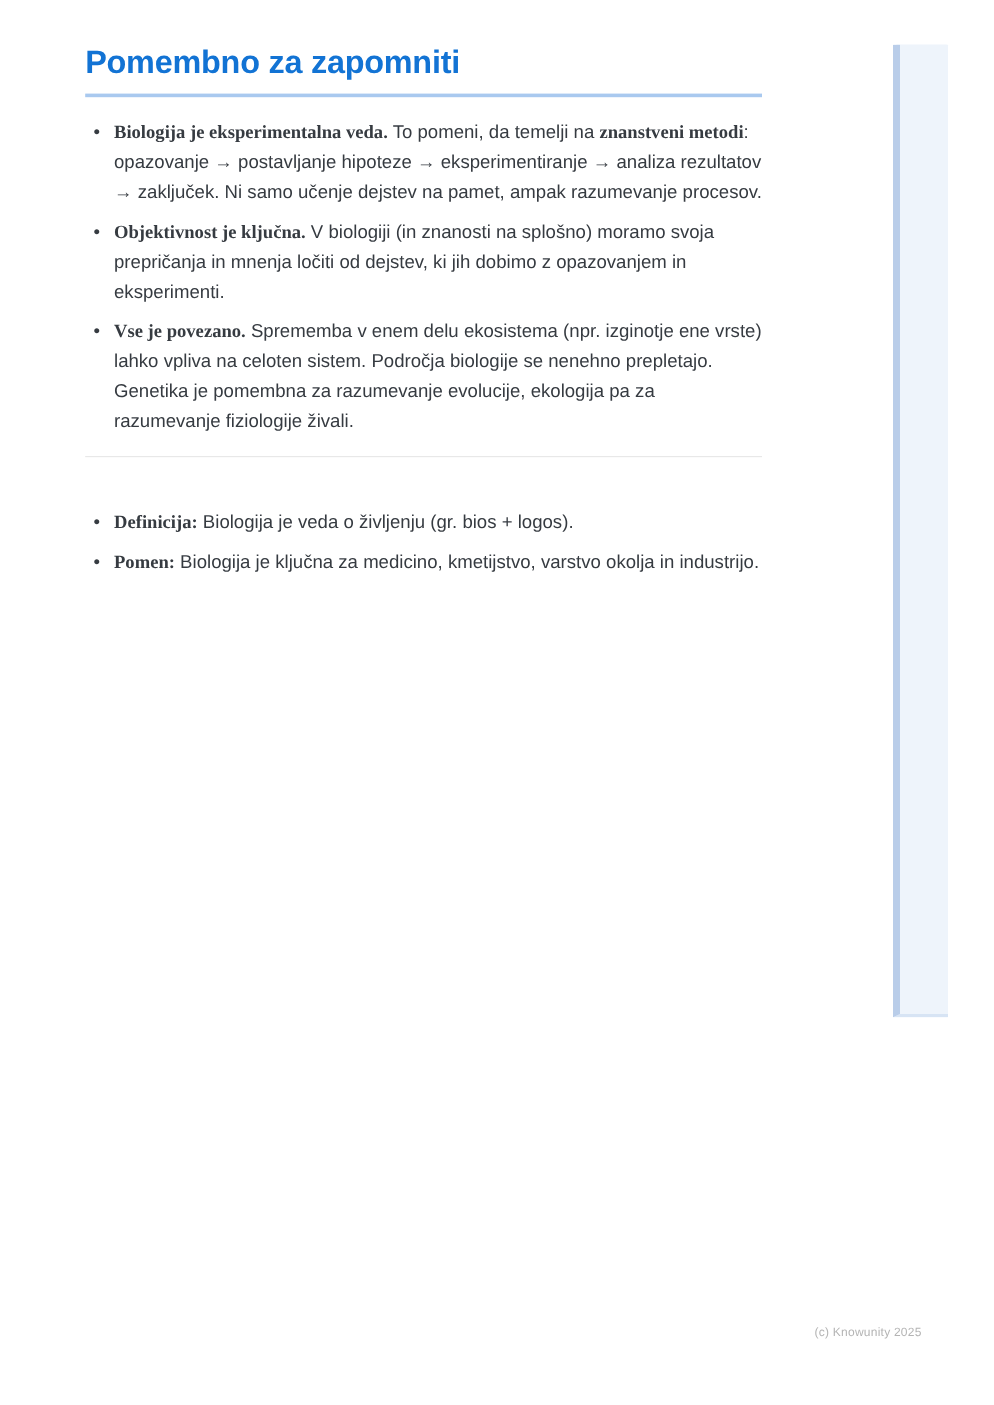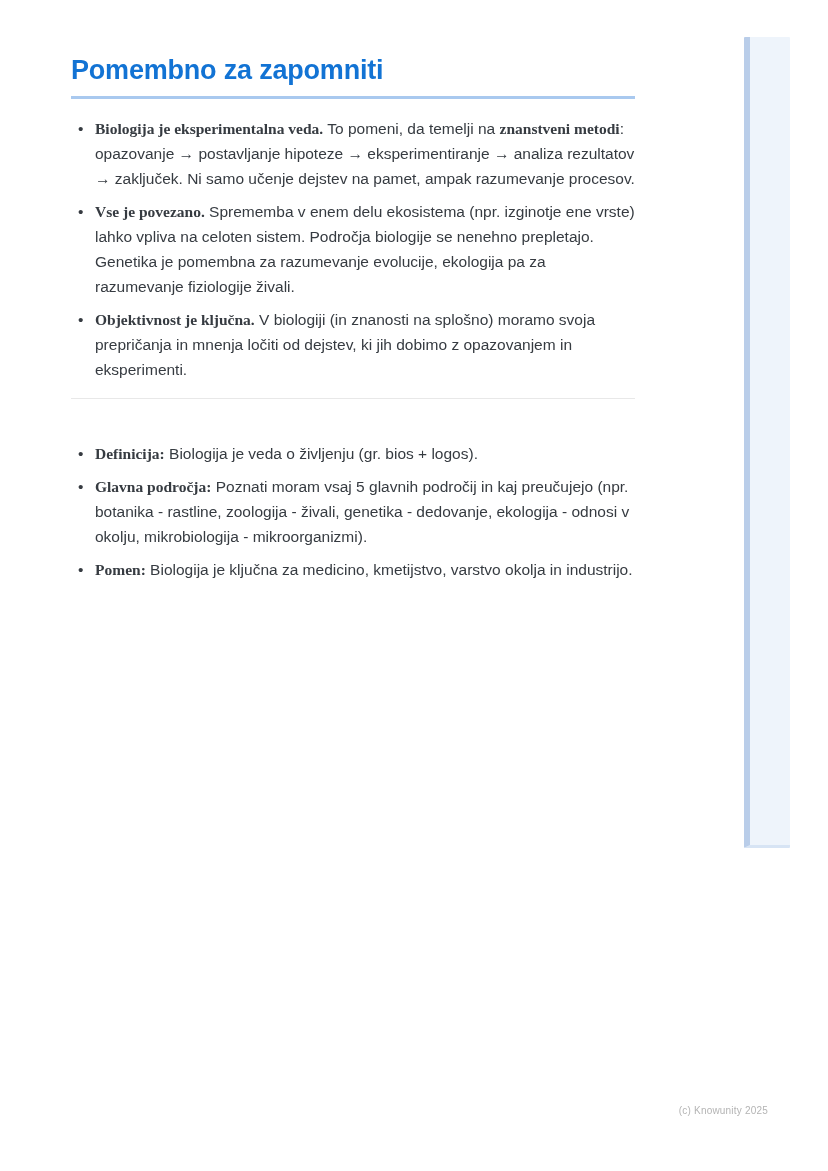--- a/index.html
+++ b/index.html
@@ -13,21 +13,21 @@
     position: relative;
     overflow: hidden;
     font-family: "Liberation Sans", sans-serif;
     -webkit-font-smoothing: antialiased;
   }
   .content {
     position: absolute;
     left: 71px;
     top: 0;
     width: 564px;
-    padding-top: 54px;
+    padding-top: 36px;
   }
   .section-title {
     margin: 0;
     padding: 0 0 10px 0;
     font-size: 27px;
     line-height: 32px;
     font-weight: bold;
     letter-spacing: -0.2px;
     color: var(--heading-text, #1273d4);
     border-bottom: 3px solid var(--heading-underline, #a9c9ef);
@@ -82,29 +82,28 @@
 </style>
 </head>
 <body>
 
 <div class="content">
   <div>
       <section>
         <h1 class="section-title">Pomembno za zapomniti</h1>
         <ul class="bullets">
           <li><span class="b">Biologija je eksperimentalna veda.</span><span> To pomeni, da temelji na </span><span class="b">znanstveni metodi</span><span>: opazovanje → postavljanje hipoteze → eksperimentiranje → analiza rezultatov → zaključek. Ni samo učenje dejstev na pamet, ampak razumevanje procesov.</span></li>
+          <li><span class="b">Objektivnost je ključna.</span><span> V biologiji (in znanosti na splošno) moramo svoja prepričanja in mnenja ločiti od dejstev, ki jih dobimo z opazovanjem in eksperimenti.</span></li>
           <li><span class="b">Vse je povezano.</span><span> Sprememba v enem delu ekosistema (npr. izginotje ene vrste) lahko vpliva na celoten sistem. Področja biologije se nenehno prepletajo. Genetika je pomembna za razumevanje evolucije, ekologija pa za razumevanje fiziologije živali.</span></li>
-          <li><span class="b">Objektivnost je ključna.</span><span> V biologiji (in znanosti na splošno) moramo svoja prepričanja in mnenja ločiti od dejstev, ki jih dobimo z opazovanjem in eksperimenti.</span></li>
         </ul>
       </section>
       <hr class="section-divider">
       <section>
         <ul class="bullets">
           <li><span class="b">Definicija:</span><span> Biologija je veda o življenju (gr. </span><span class="i">bios</span><span> + </span><span class="i">logos</span><span>).</span></li>
-          <li><span class="b">Glavna področja:</span><span> Poznati moram vsaj 5 glavnih področij in kaj preučujejo (npr. botanika - rastline, zoologija - živali, genetika - dedovanje, ekologija - odnosi v okolju, mikrobiologija - mikroorganizmi).</span></li>
           <li><span class="b">Pomen:</span><span> Biologija je ključna za medicino, kmetijstvo, varstvo okolja in industrijo.</span></li>
         </ul>
       </section>
     </div>
 </div>
 
 <div class="side-panel"></div>
 
 <div class="footer">(c) Knowunity 2025</div>
 

